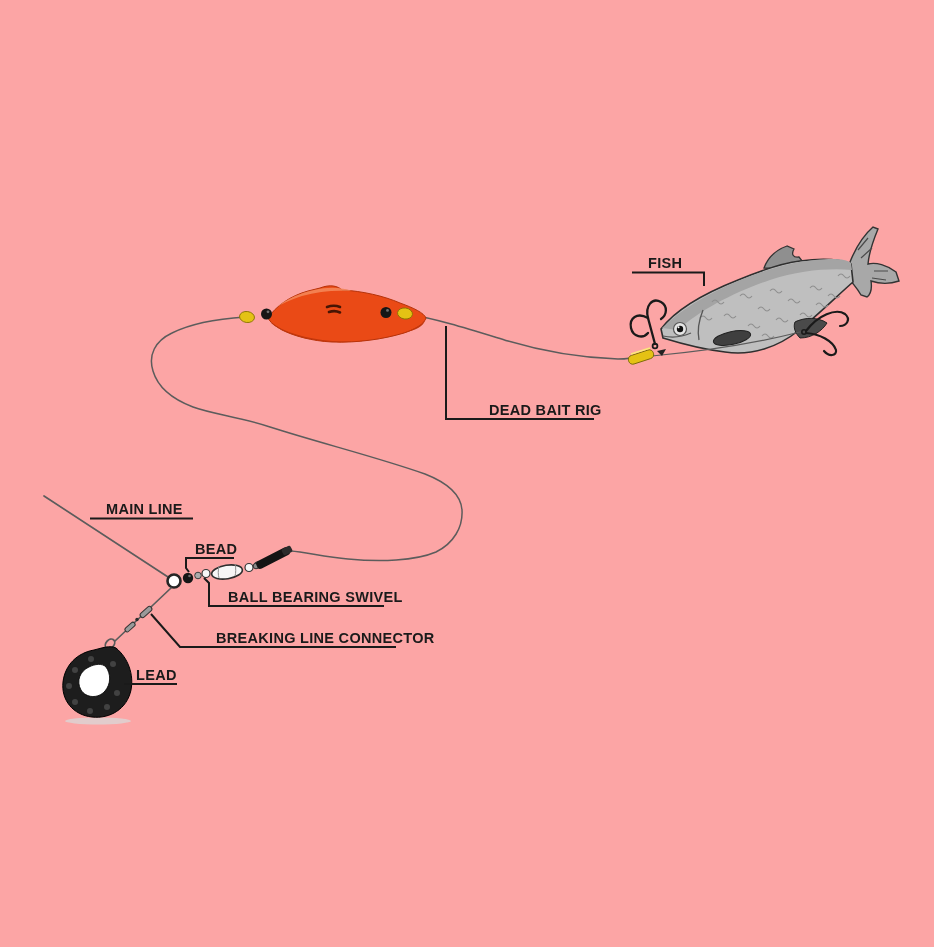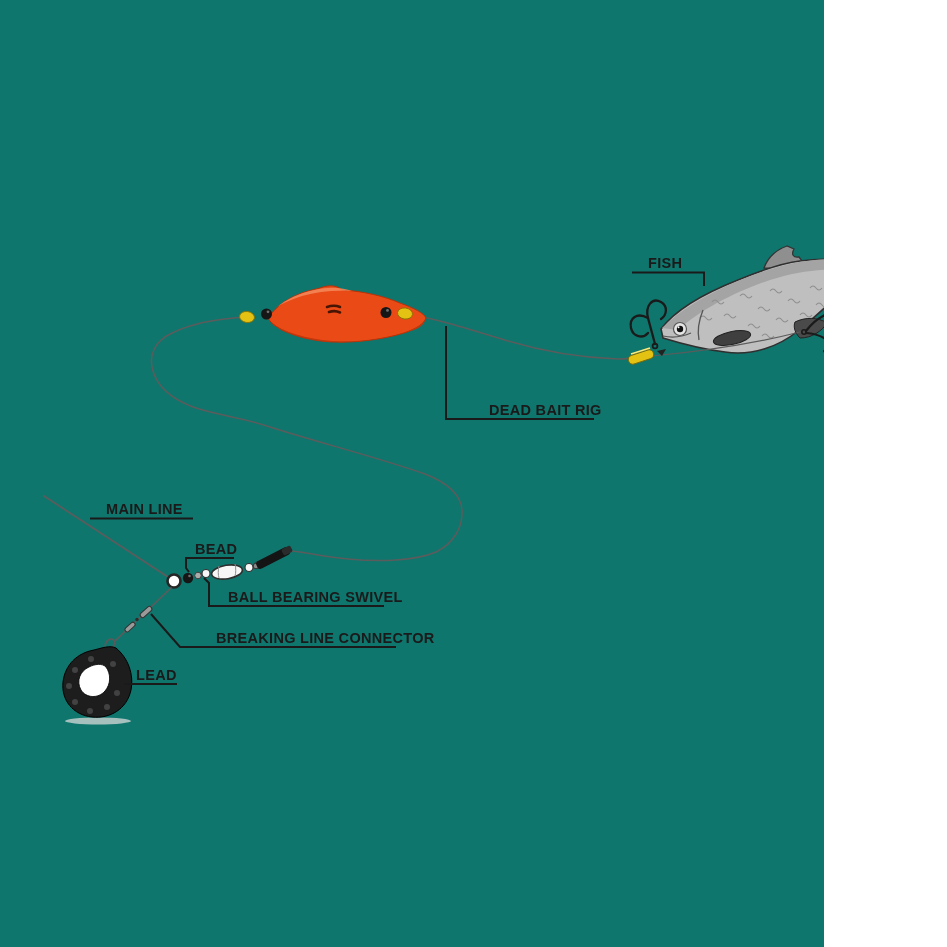--- a/index.html
+++ b/index.html
@@ -1,16 +1,16 @@
 <!DOCTYPE html>
 <html><head>
 <meta charset="utf-8">
 <style>
   html,body{margin:0;padding:0;background:#ffffff;}
-  .stage{position:relative;width:824px;height:947px;background:#0f766e;overflow:hidden;}
+  .stage{position:relative;width:934px;height:947px;background:#fca5a5;overflow:hidden;}
   svg{position:absolute;left:0;top:0;}
   text.lbl{
     font-family:"Liberation Sans", sans-serif;
     font-weight:bold;
     font-size:14.5px;
     letter-spacing:0.3px;
     fill:#1a1a1a;
   }
   .uline{stroke:#1a1a1a;stroke-width:2;fill:none;}
   .rigline{fill:none;stroke-linecap:round;}

